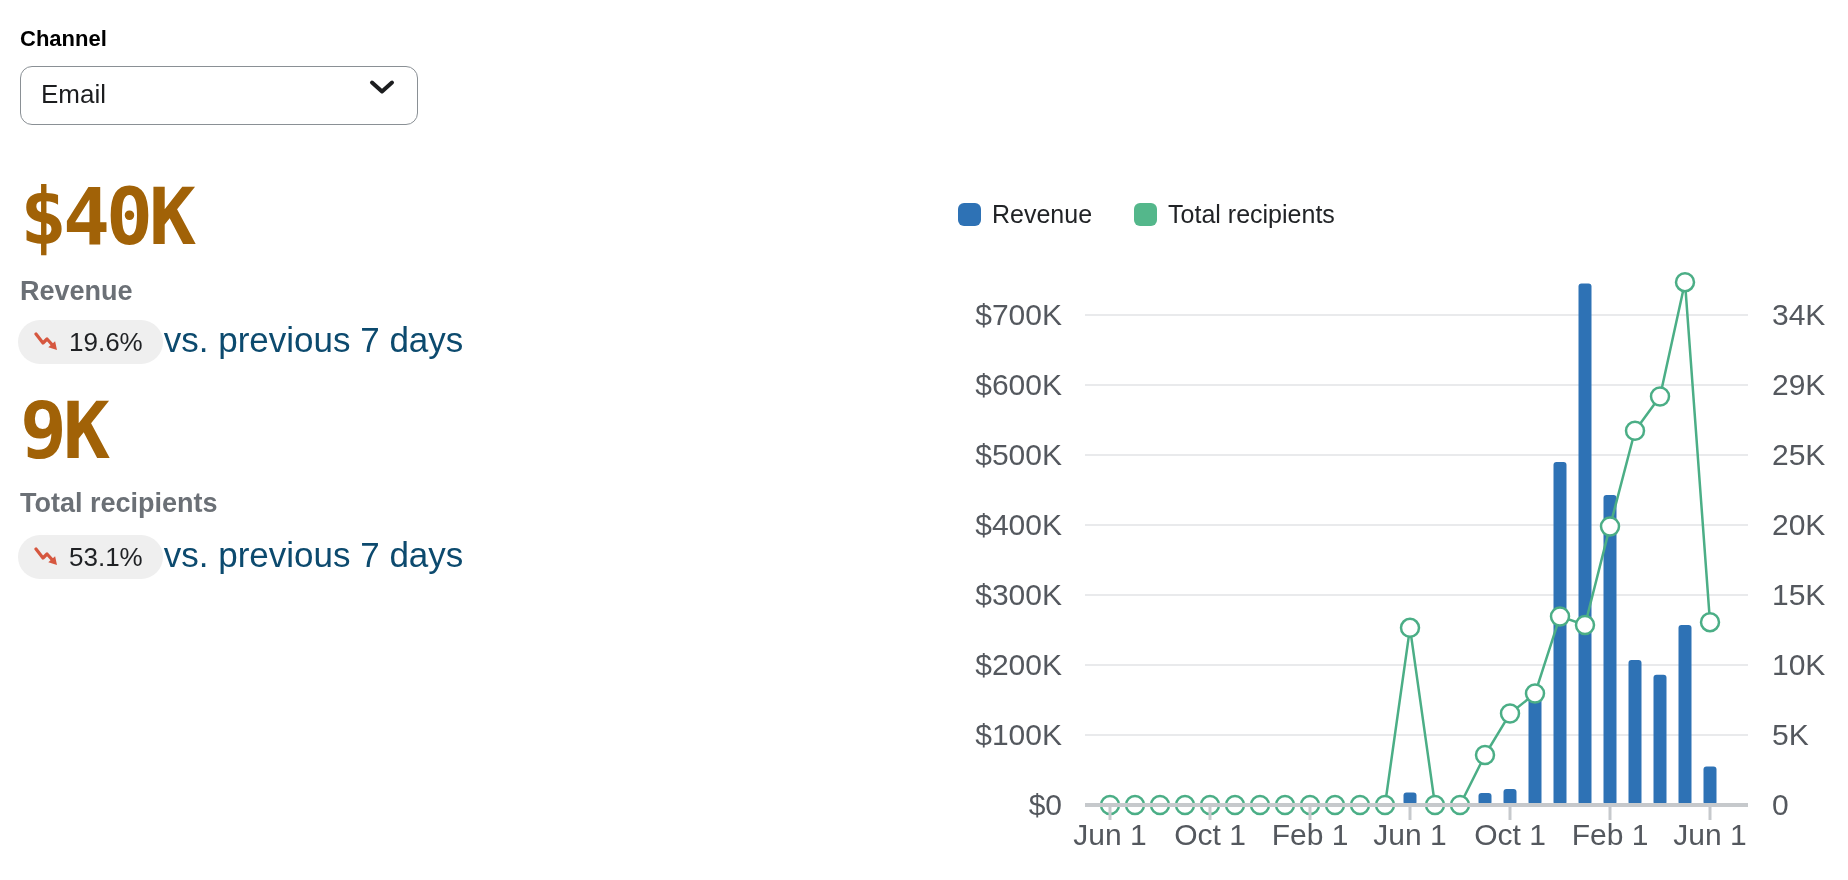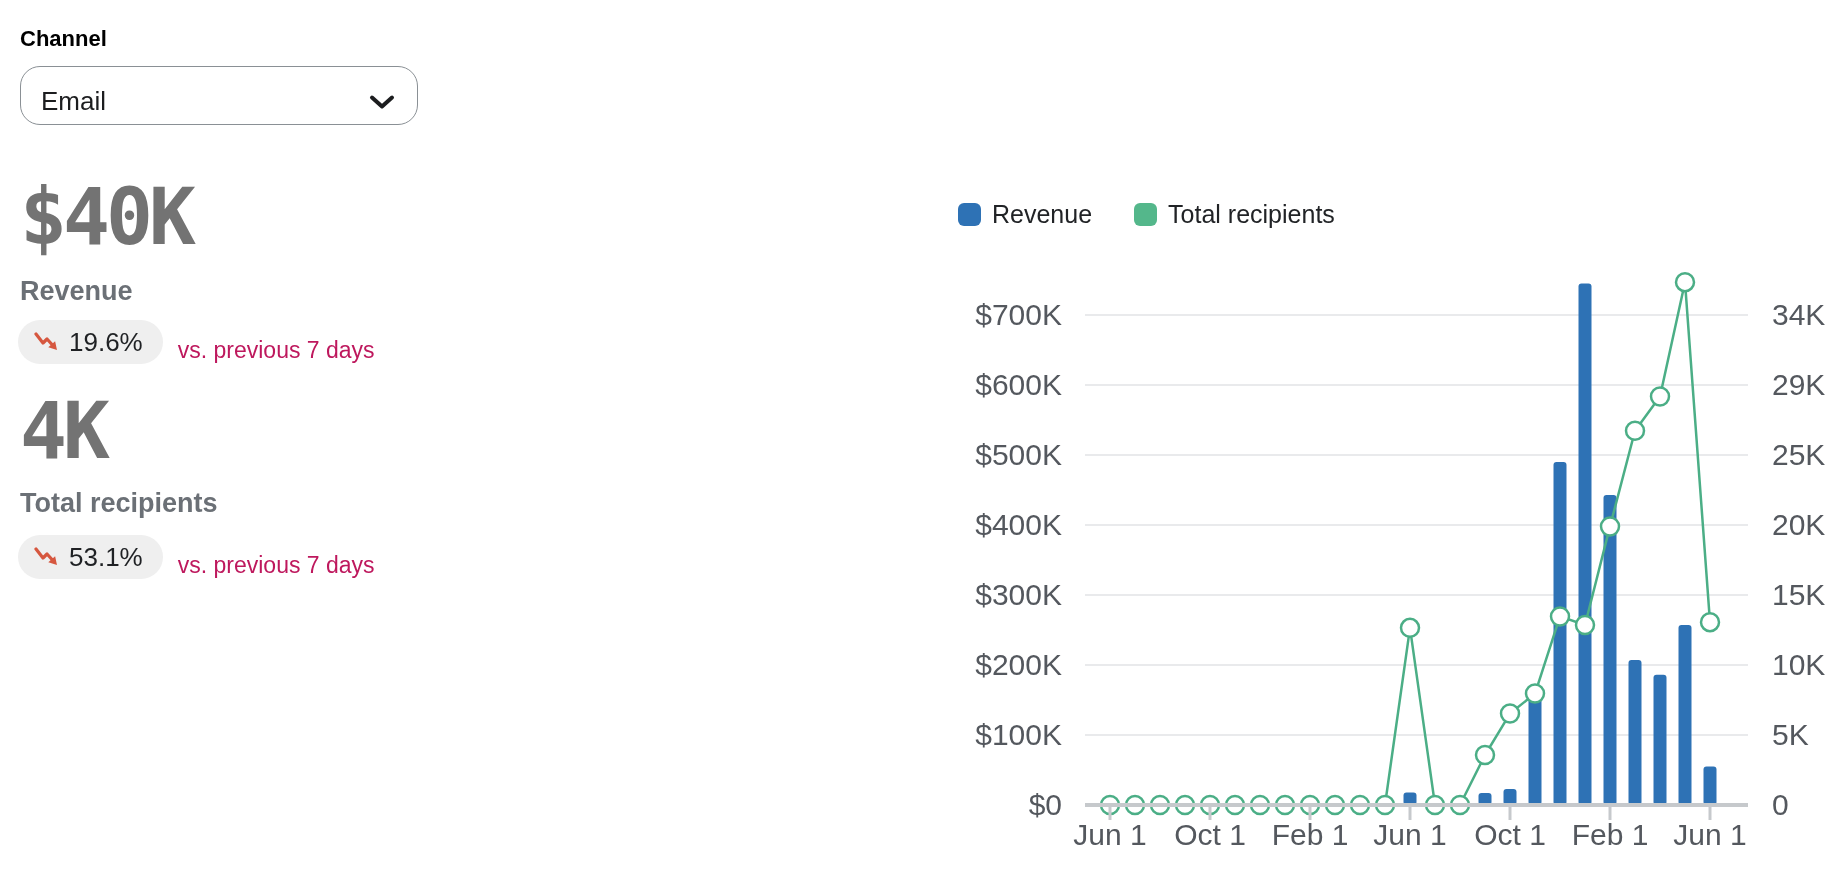--- a/index.html
+++ b/index.html
@@ -14,53 +14,53 @@
 
   
   .channel-label{
     left:20px;top:26px;
     font-size:22px;font-weight:600;color:#000000;
   }
   .channel-select{
     left:20px;top:66px;
     width:398px;height:59px;
     box-sizing:border-box;
-    border:1.5px solid #8a9095;border-radius:20px;
-    display:flex;align-items:center;justify-content:space-between;
+    border:1.5px solid #8a9095;border-radius:12px;
+    display:flex;justify-content:space-between;
     padding:12px 22px 0 20px;
     background:#fff;cursor:pointer;
   }
   .channel-select .value{font-size:26px;color:#1c1d1f;}
   .metric-value{
     left:20px;
     font-family:"DejaVu Sans Mono",monospace;
     font-weight:700;font-size:78px;line-height:1;
-    letter-spacing:-4px;color:#737373;
+    letter-spacing:-4px;color:#a16207;
   }
   .metric-value.revenue{top:178px;}
   .metric-value.recipients{top:392px;}
   .metric-label{
     left:20px;
     font-size:27px;font-weight:700;color:#6b7076;
   }
   .metric-label.revenue{top:276px;}
   .metric-label.recipients{top:488px;}
   .delta-row{
     left:18px;
-    display:flex;align-items:flex-end;gap:15px;
+    display:flex;align-items:flex-start;gap:1px;
   }
   .delta-row.revenue{top:320px;}
   .delta-row.recipients{top:535px;}
   .delta-pill{
     height:44px;border-radius:22px;background:#efefef;
     display:flex;align-items:center;gap:9px;
     padding:0 20px 0 16px;
   }
   .delta-pill .pct{font-size:26px;color:#1f2124;}
-  .vs-text{font-size:23px;color:#be185d;}
+  .vs-text{font-size:35px;color:#0c4a6e;}
 
   
   .legend{
     left:958px;top:200px;
     display:flex;align-items:center;
   }
   .legend-item{display:flex;align-items:center;}
   .legend-item + .legend-item{margin-left:42px;}
   .legend-swatch{width:23px;height:23px;border-radius:6px;}
   .legend-text{margin-left:11px;font-size:25px;color:#212326;}
@@ -90,21 +90,21 @@
   <span class="delta-pill">
     <svg width="26" height="22" viewBox="0 0 26 22">
       <polyline points="2,3 9,12 13,8 18,13.5" fill="none" stroke="#D6573F" stroke-width="3.2" stroke-linecap="round" stroke-linejoin="round"></polyline>
       <polygon points="23,19 14.3,16.2 21.1,10.2" fill="#D6573F"></polygon>
     </svg>
     <span class="pct">19.6%</span>
   </span>
   <span class="vs-text">vs. previous 7 days</span>
 </div>
 
-<div class="abs metric-value recipients">4K</div>
+<div class="abs metric-value recipients">9K</div>
 <div class="abs metric-label recipients">Total recipients</div>
 <div class="abs delta-row recipients">
   <span class="delta-pill">
     <svg width="26" height="22" viewBox="0 0 26 22">
       <polyline points="2,3 9,12 13,8 18,13.5" fill="none" stroke="#D6573F" stroke-width="3.2" stroke-linecap="round" stroke-linejoin="round"></polyline>
       <polygon points="23,19 14.3,16.2 21.1,10.2" fill="#D6573F"></polygon>
     </svg>
     <span class="pct">53.1%</span>
   </span>
   <span class="vs-text">vs. previous 7 days</span>

